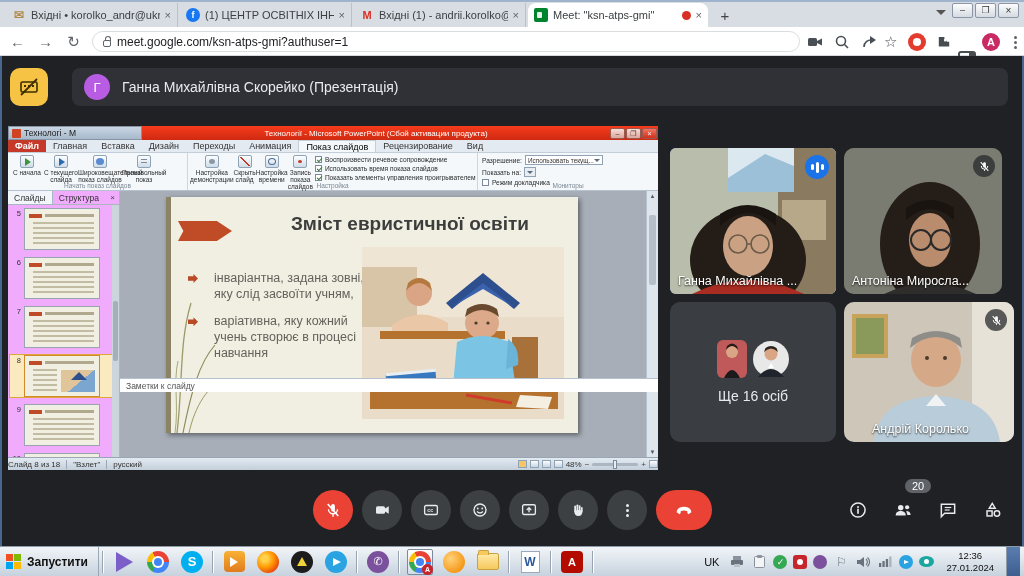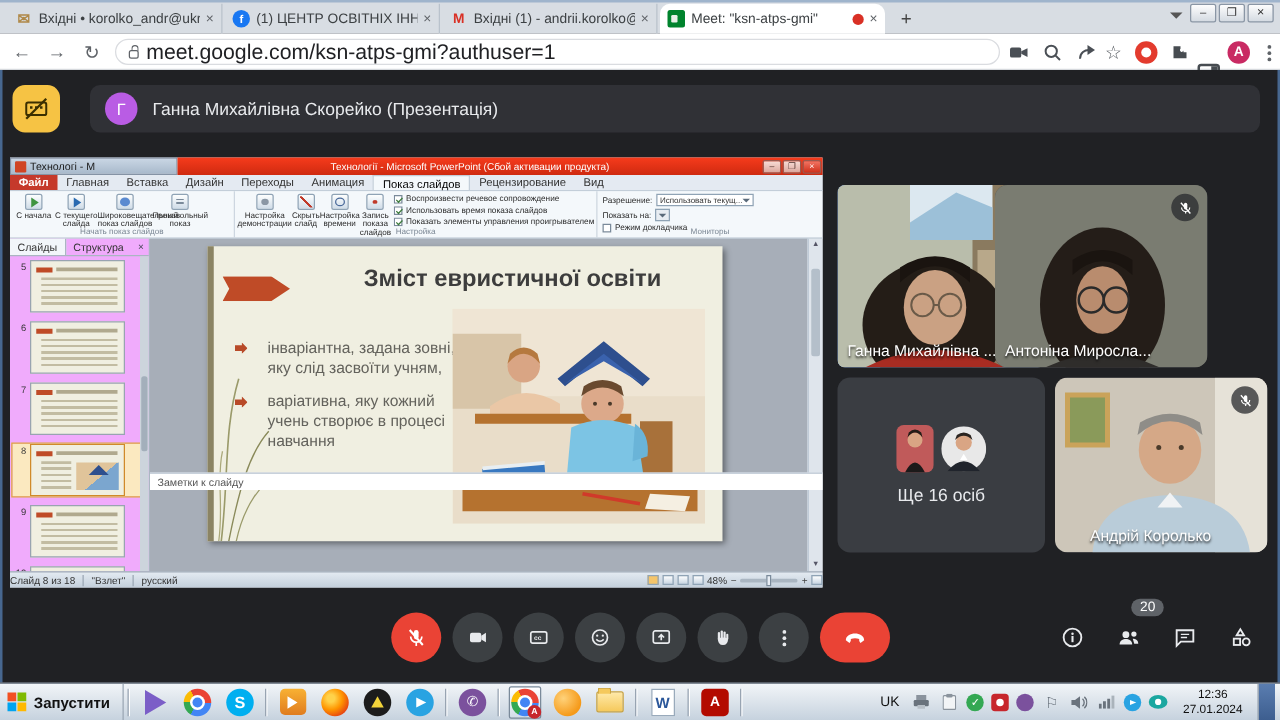--- a/index.html
+++ b/index.html
@@ -24,21 +24,21 @@
   .tabchev{position:absolute;left:936px;top:10px;width:0;height:0;border-left:5px solid transparent;border-right:5px solid transparent;border-top:5px solid #555;}
   .winctl{position:absolute;left:952px;top:3px;display:flex;gap:2px;}
   .wbtn{width:21px;height:15px;background:linear-gradient(#fdfdfd,#d5dbe2);border:1px solid #8a96a5;border-radius:2px;font-size:9px;color:#333;display:flex;align-items:center;justify-content:center;line-height:1;}
   .wbtn.close{font-size:10px;}
 
   .toolbar{position:absolute;left:0;top:27px;width:1024px;height:29px;background:#fff;border-bottom:1px solid #d6d9dd;}
   .navic{position:absolute;top:5px;width:19px;height:19px;color:#5f6368;font-size:15px;display:flex;align-items:center;justify-content:center;}
   .addr{position:absolute;left:92px;top:4px;width:708px;height:21px;border:1px solid #dadce0;border-radius:12px;display:flex;align-items:center;padding:0 10px;gap:6px;}
   .lock{width:8px;height:7px;border:1.5px solid #5f6368;border-radius:2px;position:relative;margin-top:3px;}
   .lock::before{content:"";position:absolute;left:1px;top:-5px;width:4px;height:4px;border:1.5px solid #5f6368;border-bottom:none;border-radius:3px 3px 0 0;}
-  .url{font-size:17px;color:#202124;}
+  .url{font-size:12px;color:#202124;}
   .tbi{position:absolute;top:6px;width:18px;height:18px;color:#4a4f55;}
   .redext{border-radius:50%;background:#e33b2e;position:relative;}
   .redext::after{content:"";position:absolute;inset:5px;background:#fff;border-radius:50%;}
   .sidebarext{border:2px solid #474c51;border-radius:3px;position:relative;}
   .sidebarext::after{content:"";position:absolute;right:0;top:0;bottom:0;width:5px;background:#474c51;}
   .avatarA{border-radius:50%;background:#c92a63;color:#fff;font-size:11px;font-weight:bold;display:flex;align-items:center;justify-content:center;}
   .dots3{display:flex;flex-direction:column;gap:2px;align-items:center;justify-content:center;}
   .dots3 i{width:3px;height:3px;border-radius:50%;background:#5f6368;}
 
   
@@ -516,21 +516,21 @@
         <path d="M22,146 q56,-28 112,0 z" fill="#a82c22"></path>
       </svg>
       <div class="audioon">
           <i style="height:6px;"></i>
           <i style="height:11px;"></i>
           <i style="height:6px;"></i>
         </div>
       <div class="tname">Ганна Михайлівна ...</div>
     </div>
 
-    <div class="tile" style="left:796px;top:92px;width:170px;height:146px;">
+    <div class="tile" style="left:844px;top:92px;width:158px;height:146px;">
       <svg width="170" height="146" viewBox="0 0 170 146">
         <rect width="170" height="146" fill="#83857a"></rect>
         <rect width="170" height="146" fill="#6a6c60" opacity="0.35"></rect>
         <ellipse cx="86" cy="96" rx="50" ry="62" fill="#241d18"></ellipse>
         <ellipse cx="86" cy="92" rx="21" ry="27" fill="#b98c6e"></ellipse>
         <path d="M62,72 q24,-22 48,0 l0,-12 q-24,-16 -48,0 z" fill="#1a1410"></path>
         <circle cx="77" cy="92" r="10" fill="none" stroke="#2a2a2a" stroke-width="2"></circle>
         <circle cx="97" cy="92" r="10" fill="none" stroke="#2a2a2a" stroke-width="2"></circle>
         <line x1="87" y1="92" x2="88" y2="92" stroke="#2a2a2a" stroke-width="2"></line>
         <path d="M40,146 q46,-22 92,0 z" fill="#2f2d2b"></path>

